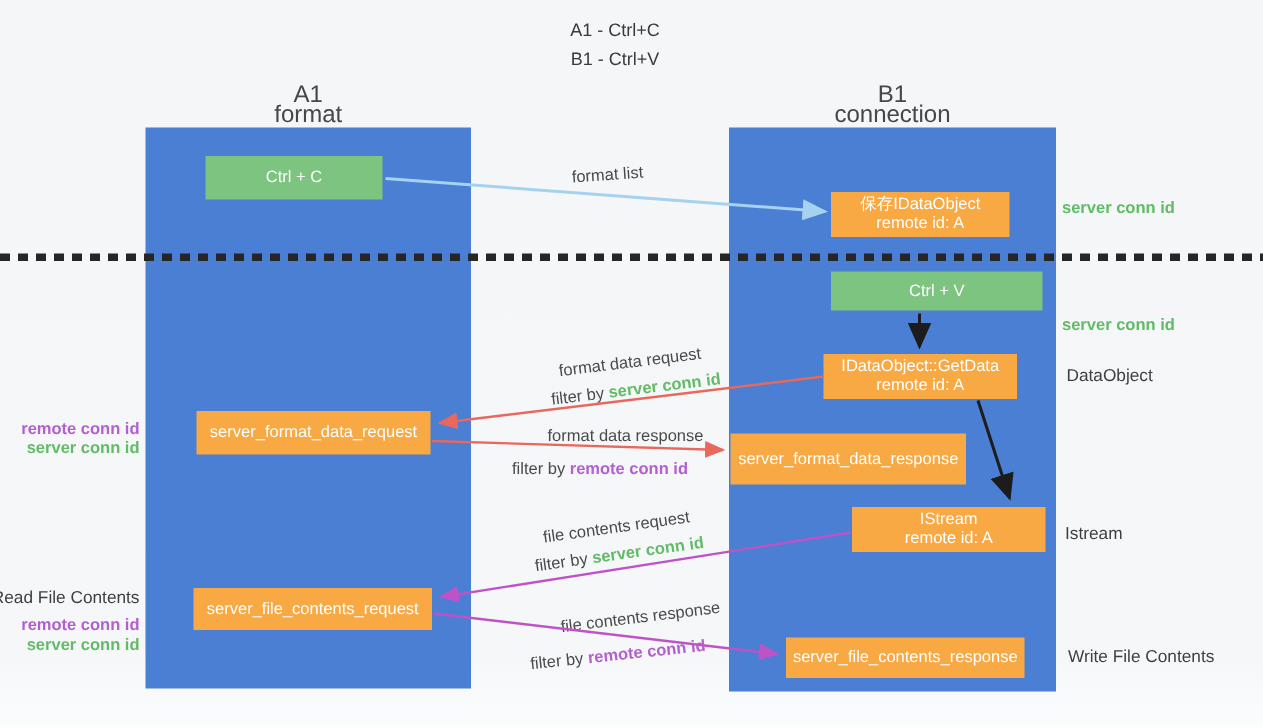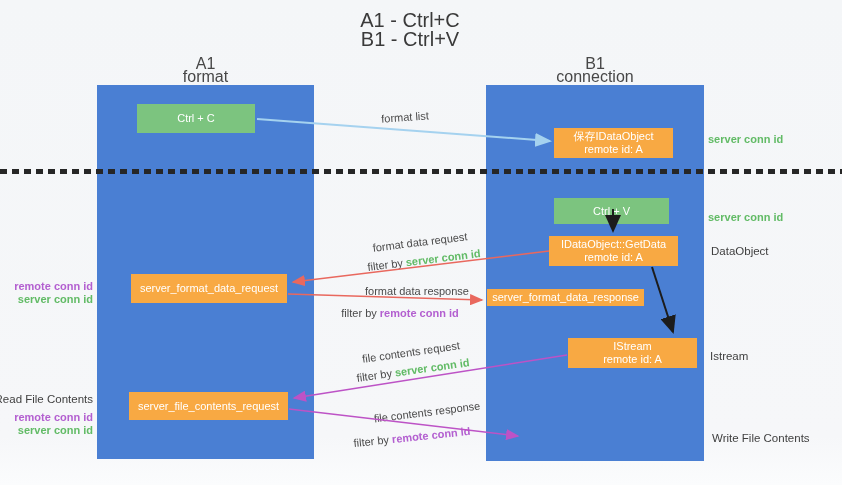--- a/index.html
+++ b/index.html
@@ -3,37 +3,37 @@
 <meta charset="utf-8">
 <style>
   html,body{margin:0;padding:0;}
   .canvas{
     position:relative;width:842px;height:485px;
     background:linear-gradient(180deg,#f4f6f8 0%,#f6f7f9 90%,#fbfcfd 100%);
     font-family:"Liberation Sans",sans-serif;overflow:hidden;
   }
   .abs{position:absolute;}
   .title{left:410px;top:11px;transform:translateX(-50%);text-align:center;
-    font-size:20px;color:#3a3a3a;line-height:19px;white-space:nowrap;}
+    font-size:12px;color:#3a3a3a;line-height:19px;white-space:nowrap;}
   .col-header{text-align:center;font-size:16px;color:#474747;line-height:13px;top:57px;}
   .lane{background:#4a7fd3;}
   .lane-a1{left:97px;top:85px;width:217px;height:374px;}
   .lane-b1{left:486px;top:85px;width:218px;height:376px;}
   .dotted{left:0;top:169px;width:842px;height:5px;
     background:repeating-linear-gradient(90deg,#262626 0 7px,transparent 7px 12px);}
   .node{color:#fff;font-size:11px;line-height:13px;text-align:center;
     display:flex;flex-direction:column;align-items:center;justify-content:center;white-space:nowrap;}
   .green-box{background:#7cc47f;}
   .orange-box{background:#f8a943;}
   .n-ctrl-c{left:137px;top:104px;width:118px;height:29px;}
   .n-save{left:554px;top:128px;width:119px;height:30px;}
-  .n-ctrl-v{left:554px;top:198px;width:115px;height:26px;}
+  .n-ctrl-v{left:554px;top:181px;width:141px;height:26px;}
   .n-getdata{left:549px;top:236px;width:129px;height:30px;}
   .n-freq{left:131px;top:274px;width:156px;height:29px;}
-  .n-fresp{left:487px;top:289px;width:157px;height:17px;}
+  .n-fresp{left:487px;top:289px;width:157px;height:34px;}
   .n-istream{left:568px;top:338px;width:129px;height:30px;}
   .n-fileq{left:129px;top:392px;width:159px;height:28px;}
   .n-filer{left:524px;top:425px;width:159px;height:27px;}
   .side{font-size:11px;white-space:nowrap;}
   .side.gray{color:#3f3f3f;font-size:11.5px;}
   .green-t{color:#62bb66;font-weight:bold;}
   .purple-t{color:#b35fd0;font-weight:bold;}
   .right-col{left:708px;}
   .left-col{right:749px;text-align:right;}
   .mid{font-size:11px;color:#4a4a4a;white-space:nowrap;transform:translate(-50%,-50%);}
@@ -87,20 +87,23 @@
   <div class="abs node orange-box n-fresp">
     <span>server_format_data_response</span>
   </div>
   <div class="abs node orange-box n-istream">
     <span>IStream</span>
     <span>remote id: A</span>
   </div>
   <div class="abs node orange-box n-fileq">
     <span>server_file_contents_request</span>
   </div>
+  <div class="abs node orange-box n-filer">
+    <span>server_file_contents_response</span>
+  </div>
 
   <div class="abs side green-t right-col" style="top:133px;">server conn id</div>
   <div class="abs side green-t right-col" style="top:211px;">server conn id</div>
   <div class="abs side gray right-col" style="top:245px;left:711px;">DataObject</div>
   <div class="abs side gray right-col" style="top:350px;left:710px;">Istream</div>
   <div class="abs side gray right-col" style="top:432px;left:712px;">Write File Contents</div>
 
   <div class="abs side purple-t left-col" style="top:280px;">remote conn id</div>
   <div class="abs side green-t left-col" style="top:293px;">server conn id</div>
   <div class="abs side gray left-col" style="top:393px;">Read File Contents</div>

